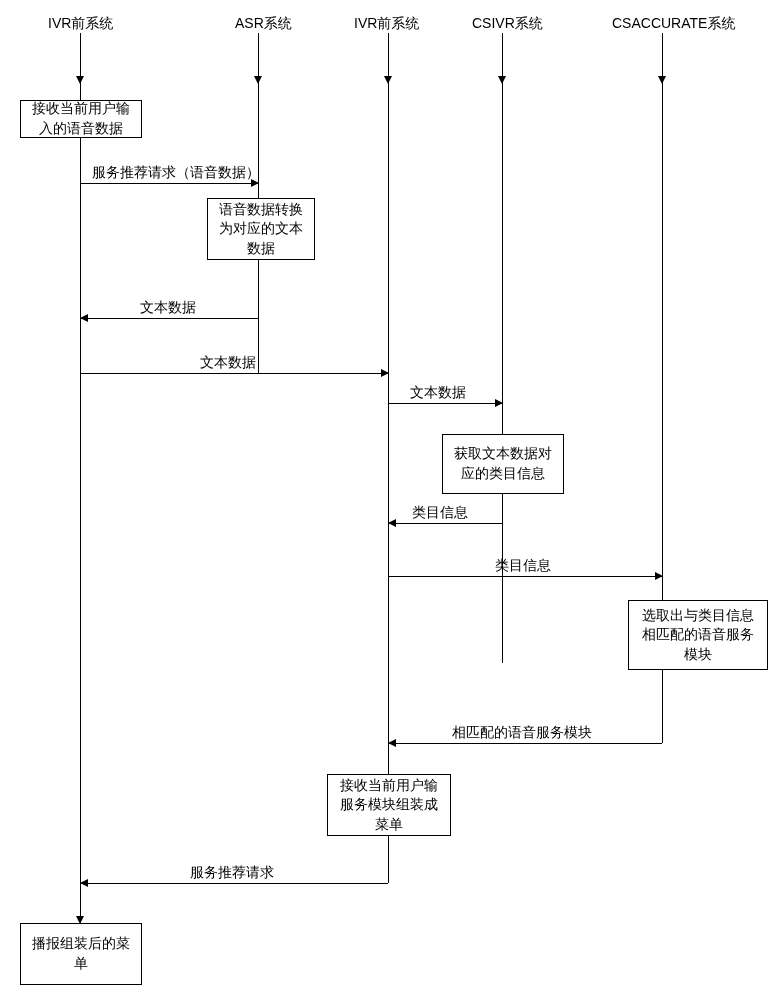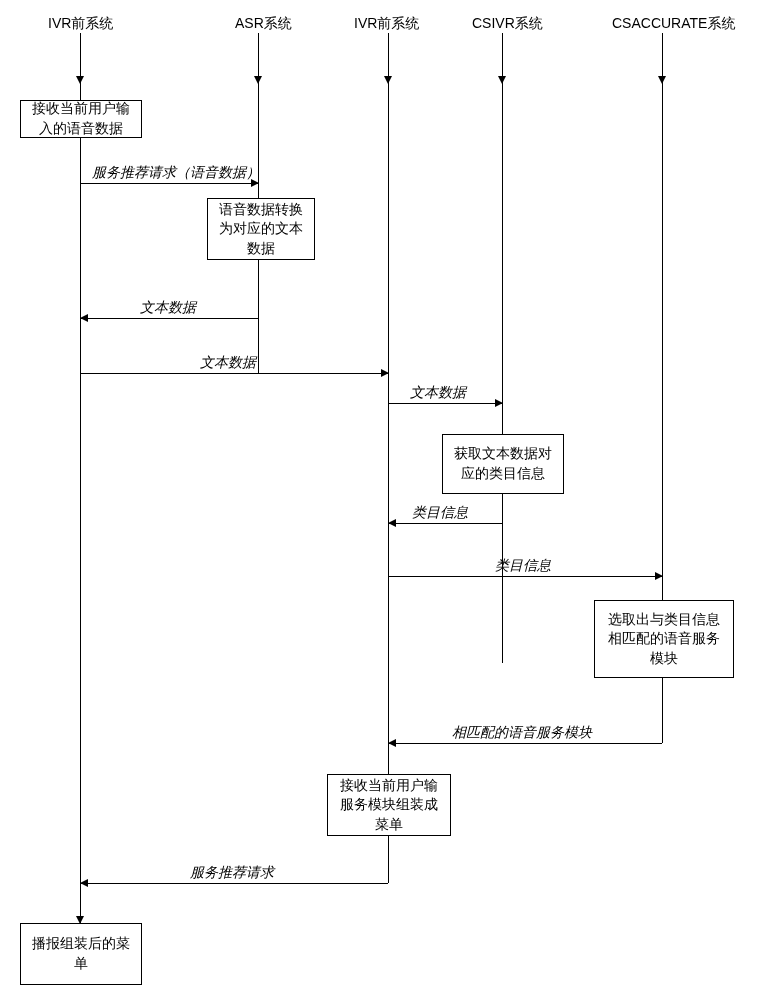--- a/index.html
+++ b/index.html
@@ -39,21 +39,20 @@
     .arrow-hd.left::after {
       right: auto;
       left: -1px;
       border-left: none;
       border-right: 8px solid #000;
     }
     .msg-label {
       position: absolute;
       white-space: nowrap;
       text-align: left;
-      font-style: italic;
     }
     .activity-box {
       position: absolute;
       border: 1.5px solid #000;
       background: #fff;
       text-align: center;
       display: flex;
       align-items: center;
       justify-content: center;
       padding: 6px;
@@ -116,21 +115,21 @@
 
 <div class="activity-box" style="left:442px; top:434px; width:122px; height:60px; white-space:pre-line">获取文本数据对
 应的类目信息</div>
 
 <div class="msg-label" style="left:412px; top:504px">类目信息</div>
 <div class="arrow-hd left" style="left:389px; top:523px; width:113px"></div>
 
 <div class="msg-label" style="left:495px; top:557px">类目信息</div>
 <div class="arrow-hd" style="left:389px; top:576px; width:273px"></div>
 
-<div class="activity-box" style="left:594px; top:600px; width:140px; height:78px; white-space:pre-line">选取出与类目信息
+<div class="activity-box" style="left:628px; top:600px; width:140px; height:70px; white-space:pre-line">选取出与类目信息
 相匹配的语音服务
 模块</div>
 
 <div class="msg-label" style="left:452px; top:724px">相匹配的语音服务模块</div>
 <div class="arrow-hd left" style="left:389px; top:743px; width:273px"></div>
 
 <div class="activity-box" style="left:327px; top:774px; width:124px; height:62px; white-space:pre-line">接收当前用户输
 服务模块组装成
 菜单</div>
 

